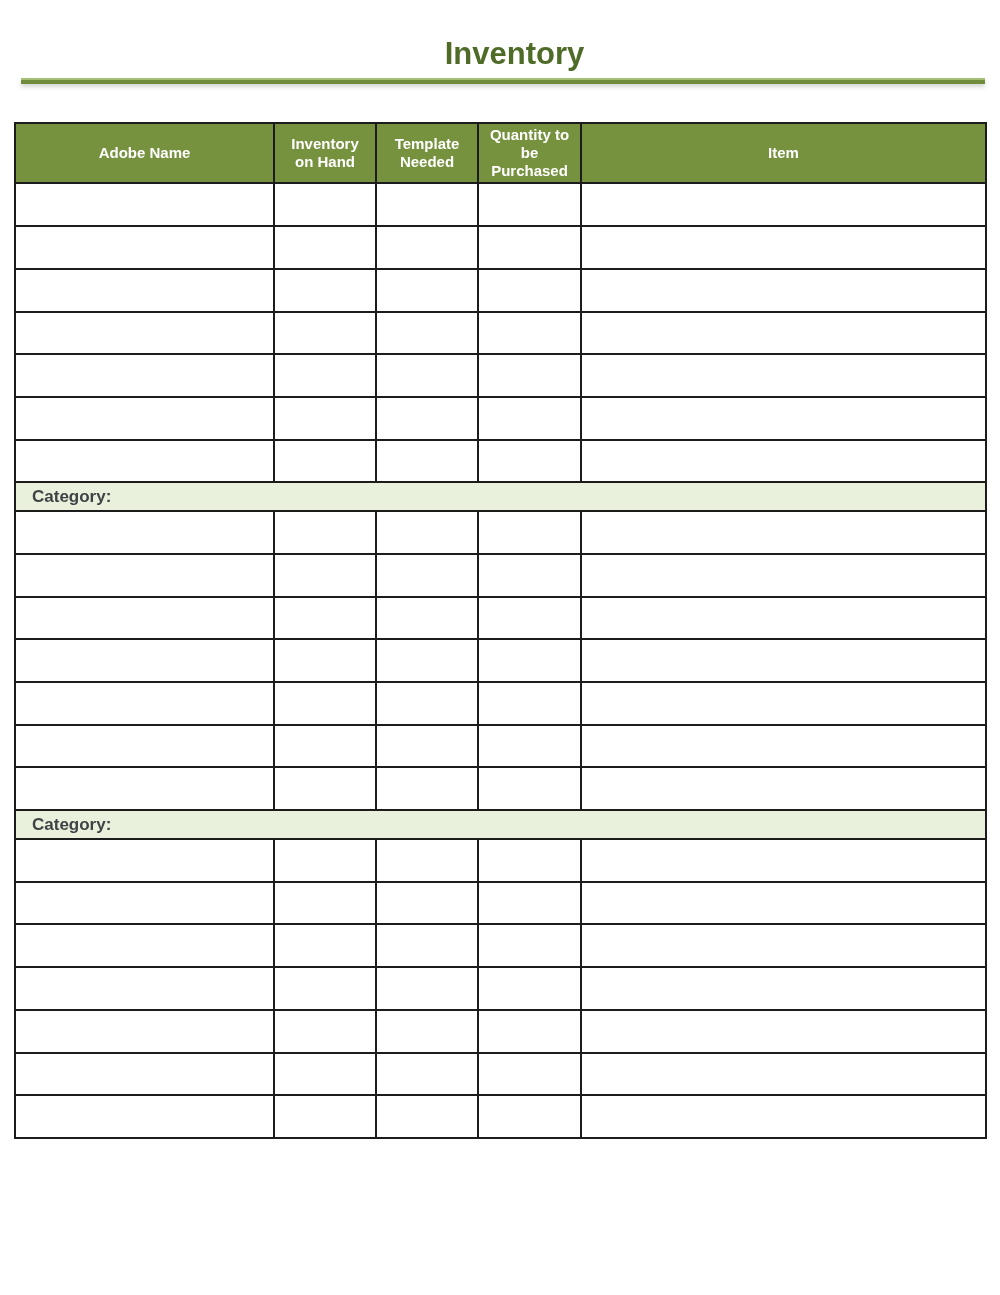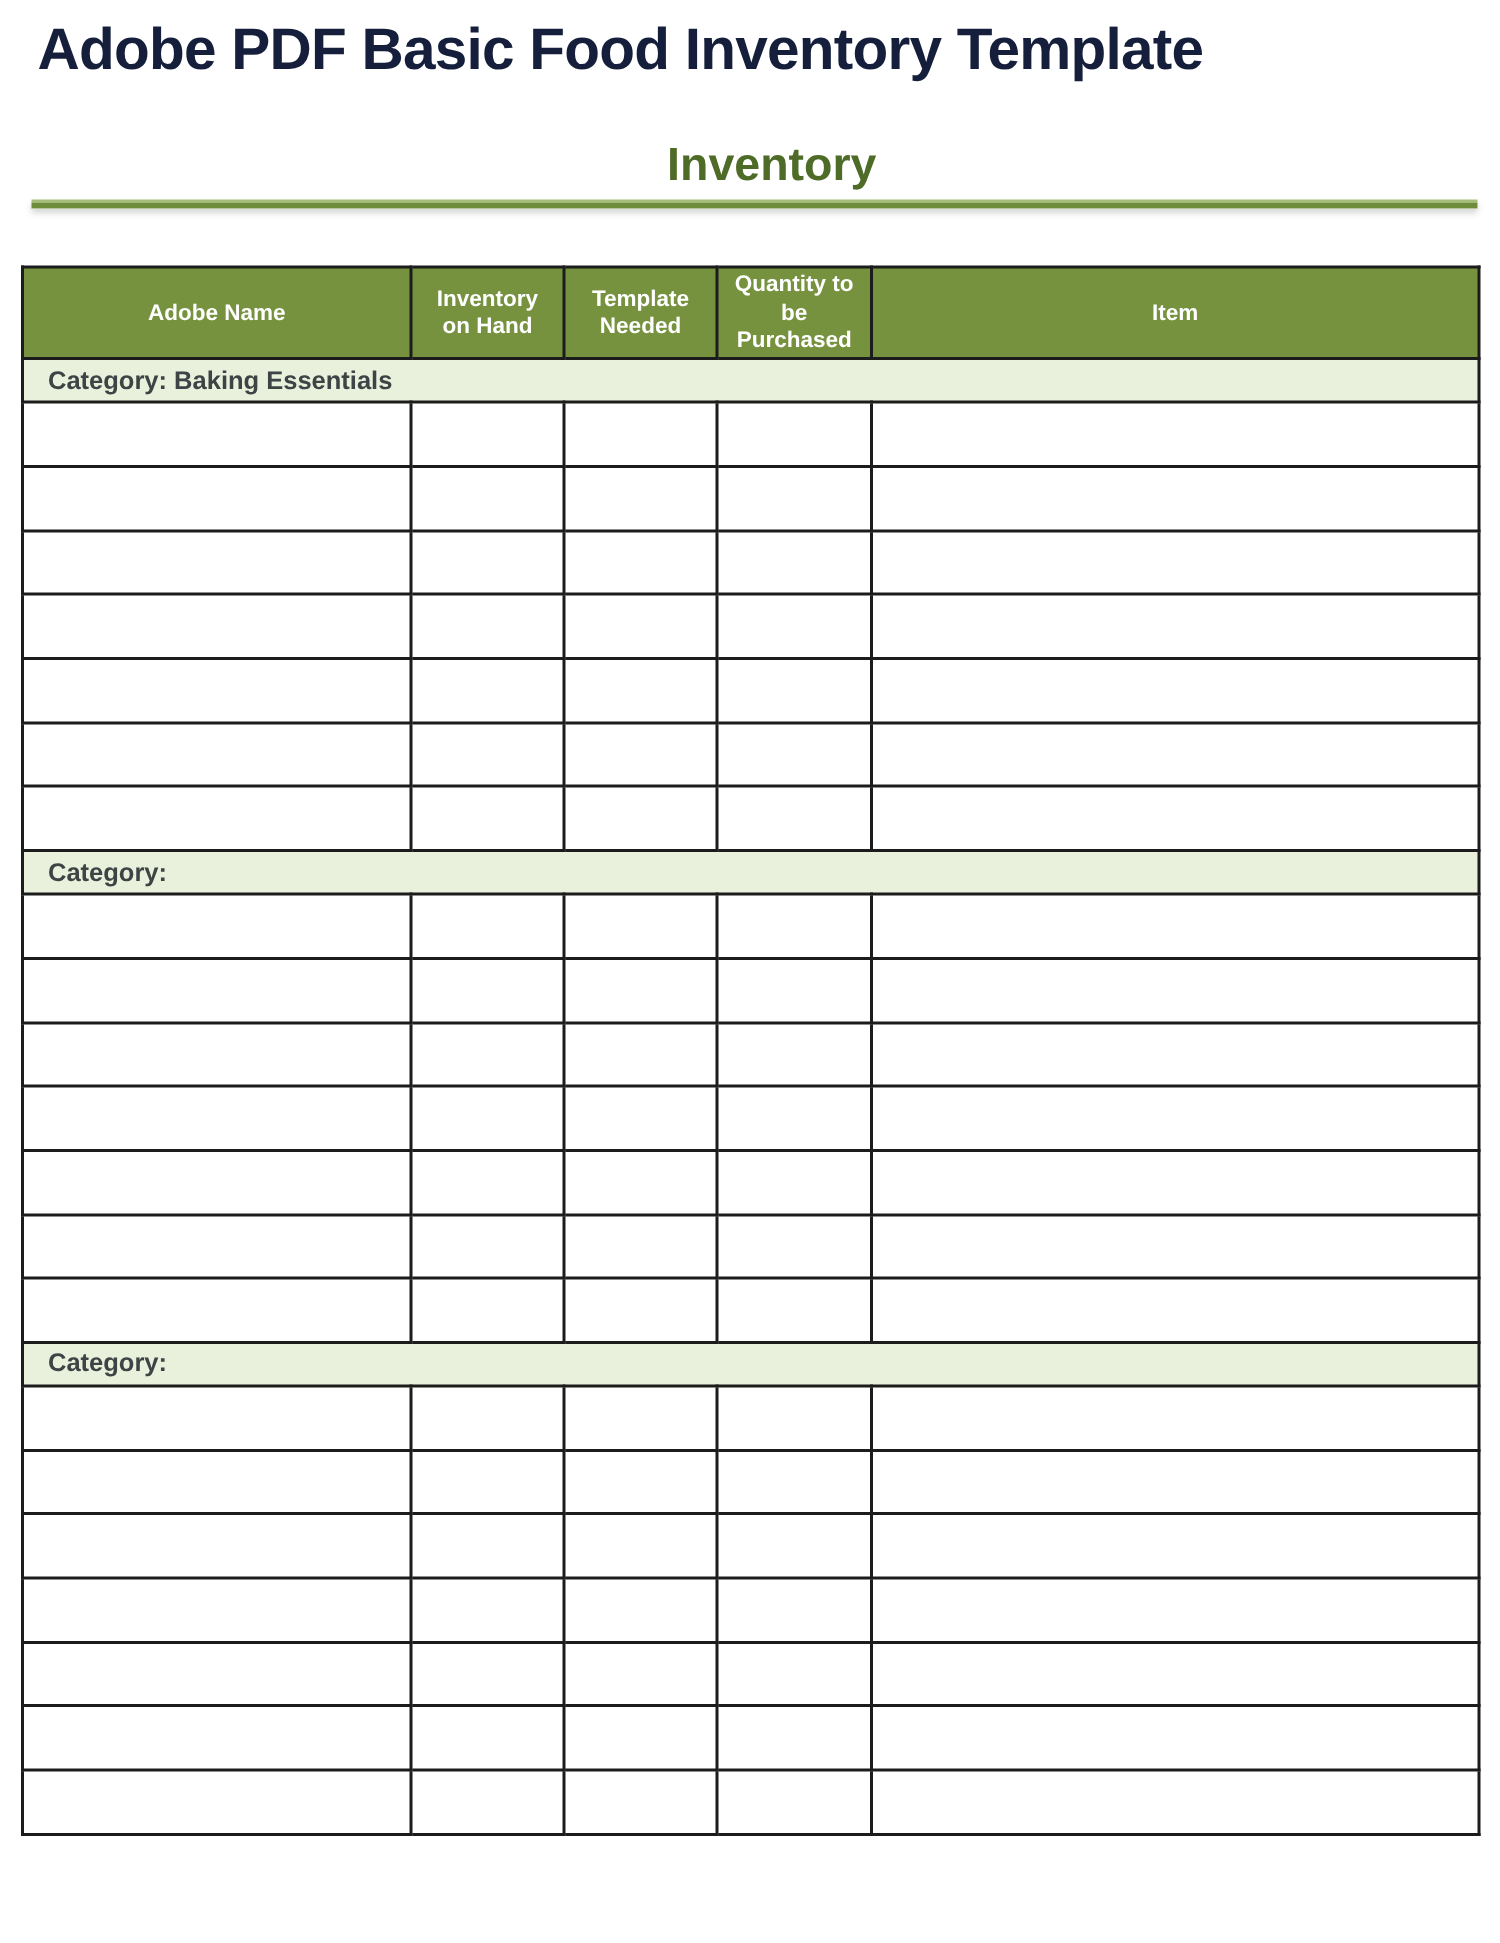--- a/index.html
+++ b/index.html
@@ -86,21 +86,20 @@
   }
   .inv-table td.empty-cell {
     background: #ffffff;
     height: 42.7px;
   }
 </style>
 </head>
 <body>
 
 <div class="page">
-  <h1 class="page-title">Adobe PDF Basic Food Inventory Template</h1>
 
   <h2 class="section-heading">Inventory</h2>
 
   <div class="heading-divider"></div>
 
   <table class="inv-table">
     <colgroup id="inv-colgroup">
         <col style="width: 259px;">
         <col style="width: 102px;">
         <col style="width: 102px;">
@@ -111,23 +110,20 @@
       <tr>
         <th>Adobe Name</th>
         <th>Inventory on Hand</th>
         <th>Template Needed</th>
         <th>Quantity to be Purchased</th>
         <th>Item</th>
       </tr>
     </thead>
     <tbody id="inv-body">
         <tr>
-          <td class="category-cell" colspan="5">Category: Baking Essentials</td>
-        </tr>
-        <tr>
           <td class="empty-cell"></td>
           <td class="empty-cell"></td>
           <td class="empty-cell"></td>
           <td class="empty-cell"></td>
           <td class="empty-cell"></td>
         </tr>
         <tr>
           <td class="empty-cell"></td>
           <td class="empty-cell"></td>
           <td class="empty-cell"></td>

